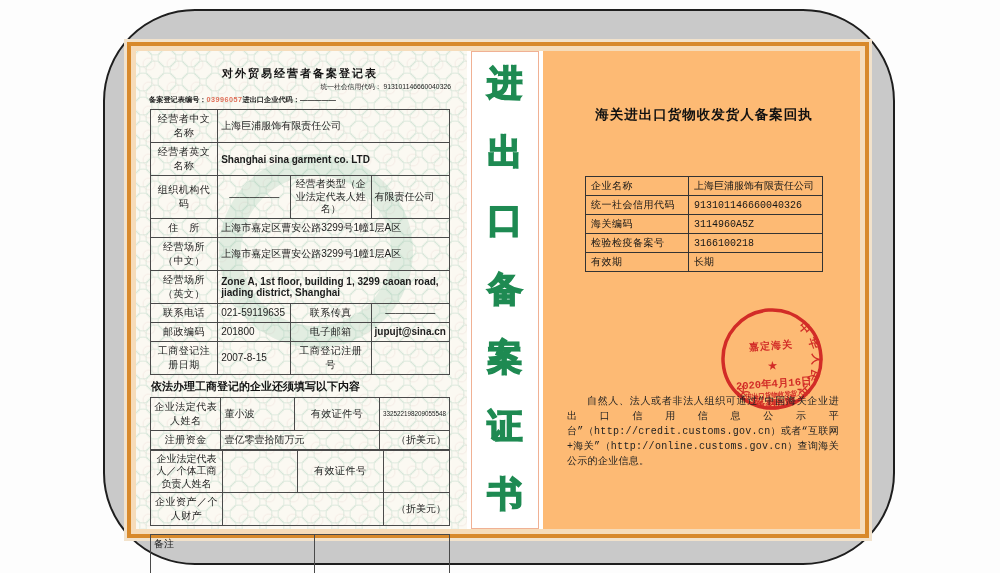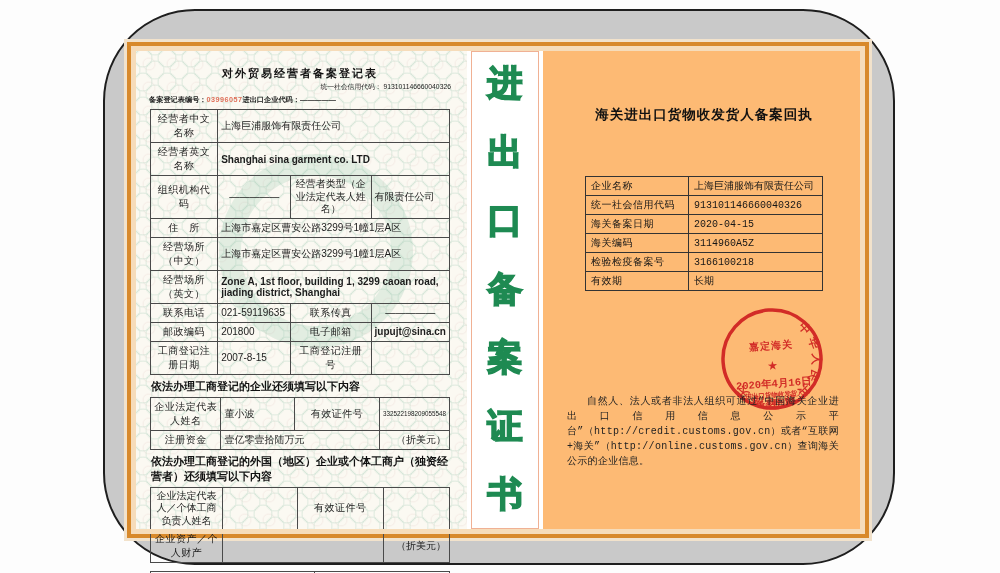--- a/index.html
+++ b/index.html
@@ -165,21 +165,20 @@
           <td class="val" style="width:22%;font-size:6.3px">332522198209055548</td>
         </tr>
         <tr>
           <td class="lbl">注册资金</td>
           <td class="val" colspan="2">壹亿零壹拾陆万元</td>
           <td class="money-note">（折美元）</td>
         </tr>
       </tbody>
         </table>
 
-      <div class="section-head">依法办理工商登记的外国（地区）企业或个体工商户（独资经营者）还须填写以下内容</div>
       <table class="form">
         <tbody>
             <tr>
           <td class="tiny" style="width:24%">企业法定代表人／个体工商负责人姓名</td>
           <td class="val" style="width:25%"></td>
           <td class="lbl" style="width:29%">有效证件号</td>
           <td class="val" style="width:22%"></td>
         </tr>
         <tr>
           <td class="lbl">企业资产／个人财产</td>
@@ -290,24 +289,20 @@
         <tbody>
             <tr>
           <td class="rp-lbl">企业名称</td>
           <td>上海巨浦服饰有限责任公司</td>
         </tr>
         <tr>
           <td class="rp-lbl">统一社会信用代码</td>
           <td>913101146660040326</td>
         </tr>
         <tr>
-          <td class="rp-lbl">海关备案日期</td>
-          <td>2020-04-15</td>
-        </tr>
-        <tr>
           <td class="rp-lbl">海关编码</td>
           <td>3114960A5Z</td>
         </tr>
         <tr>
           <td class="rp-lbl">检验检疫备案号</td>
           <td>3166100218</td>
         </tr>
         <tr>
           <td class="rp-lbl">有效期</td>
           <td>长期</td>

